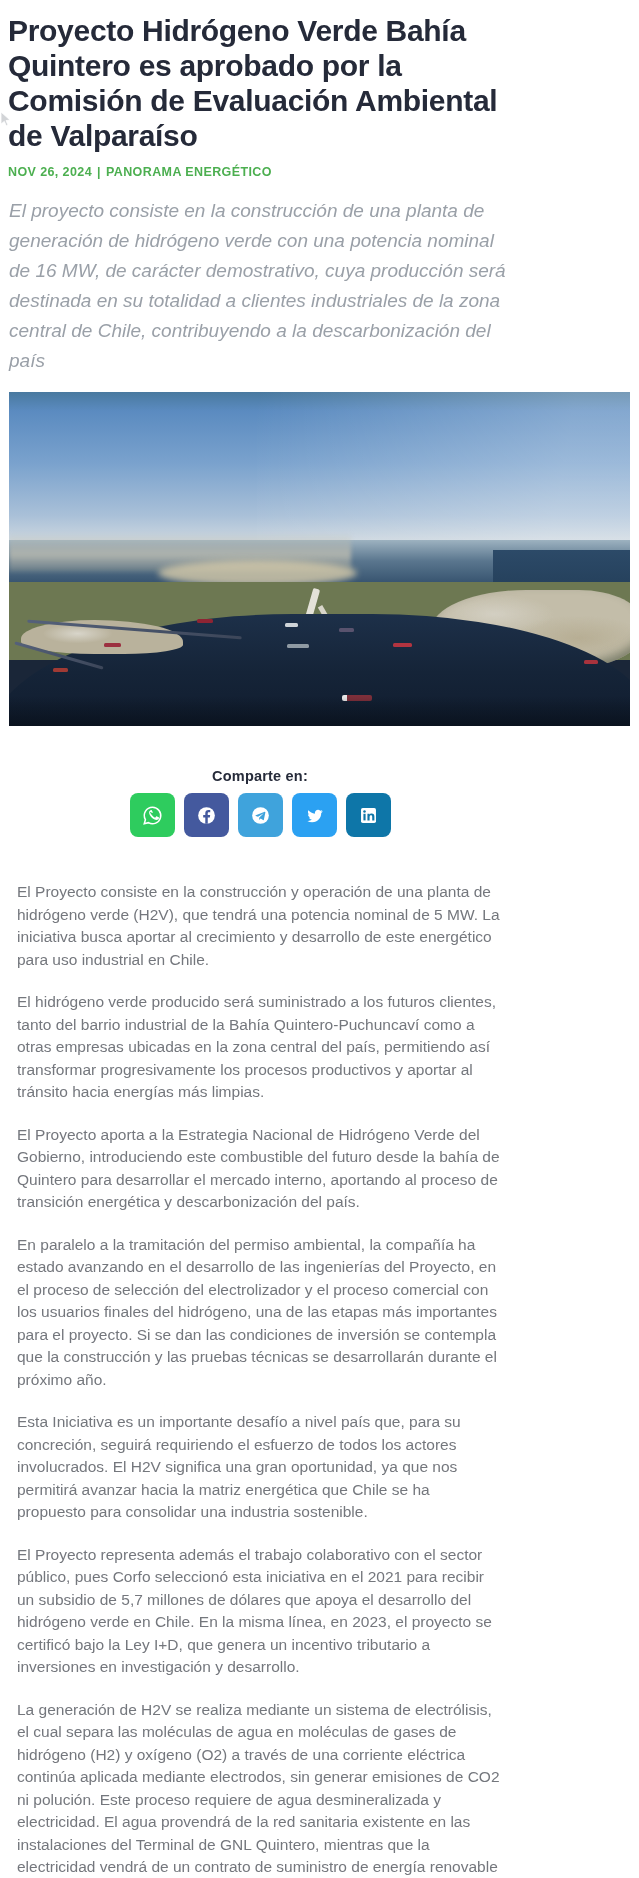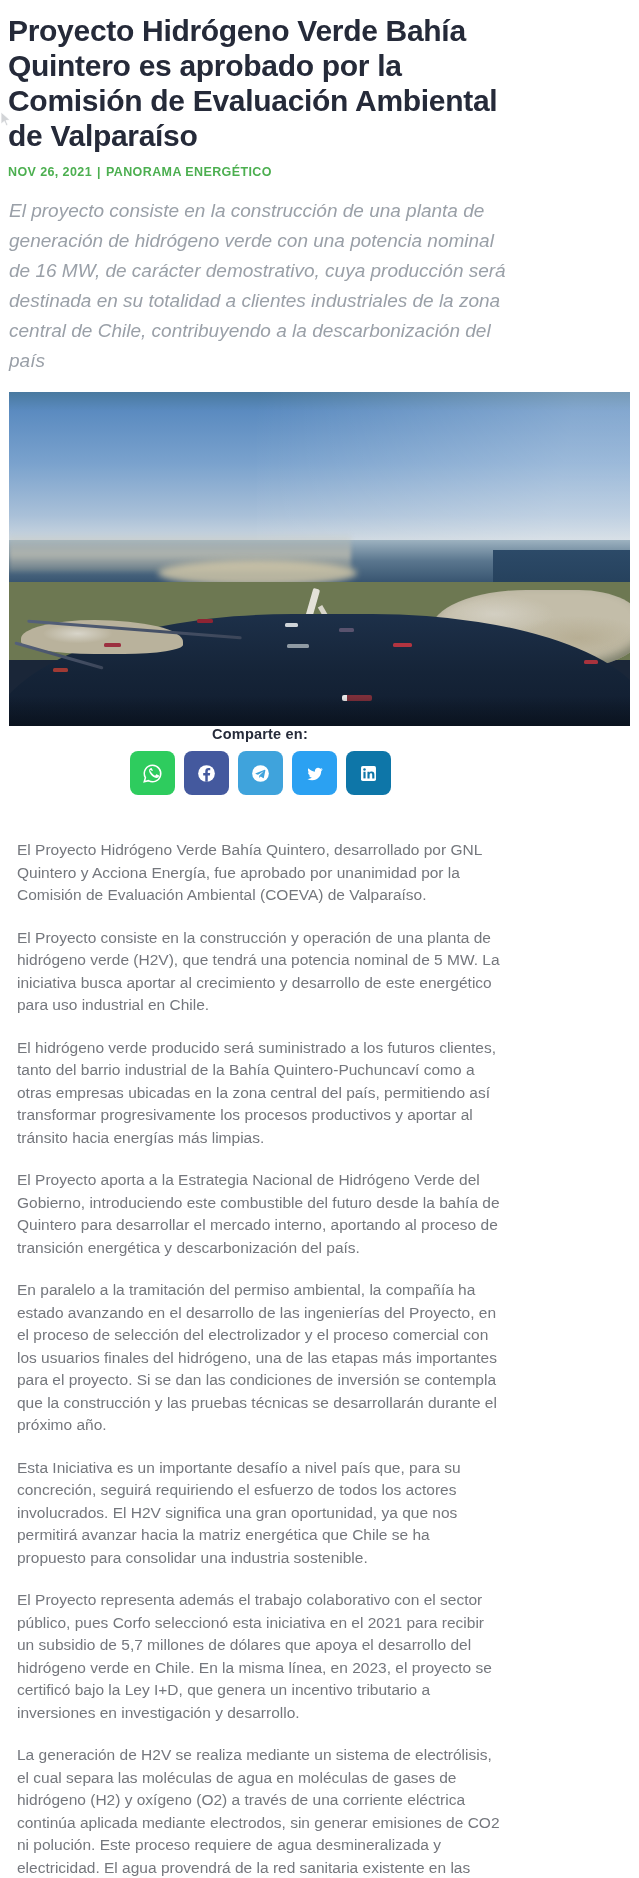--- a/index.html
+++ b/index.html
@@ -76,21 +76,21 @@
   .s4{left:95px;top:251px;width:17px;background:#9c3040;}
   .s5{left:278px;top:252px;width:22px;background:#8f9aa3;}
   .s6{left:384px;top:251px;width:19px;background:#b23440;}
   .s7{left:44px;top:276px;width:15px;background:#a03a34;}
   .s8{left:333px;top:303px;width:30px;height:6px;background:linear-gradient(to right,#e8e8e8 18%,#7e2f3a 18%);border-radius:2px;}
   .s9{left:575px;top:268px;width:14px;background:#a8333d;}
   .vignette{left:0;bottom:0;width:100%;height:30px;
     background:linear-gradient(to bottom,rgba(5,10,18,0),rgba(5,10,18,0.55));}
 
   
-  .share{text-align:center;}
+  .share{margin-top:42px;text-align:center;}
   .share-label{font-size:14.5px;font-weight:bold;color:#262b3a;letter-spacing:0.2px;}
   .share-buttons{margin-top:9px;display:flex;justify-content:center;gap:9px;}
   .sbtn{width:45px;height:44px;border-radius:8px;display:flex;align-items:center;justify-content:center;cursor:pointer;}
   .sbtn svg{width:23px;height:23px;display:block;}
   .whatsapp{background:#2ecc5e;}
   .facebook{background:#44599e;}
   .telegram{background:#3fa3dc;}
   .twitter{background:#2ba1f2;}
   .linkedin{background:#0e76a8;}
 
@@ -108,21 +108,21 @@
 
   <div class="cursor">
     <svg width="11" height="14" viewBox="0 0 11 14">
         <path d="M1 0 L10 8 L6 8.6 L8 13 L6.2 13.8 L4.3 9.4 L1 12 Z" fill="#aeb2b8" stroke="#ffffff" stroke-width="0.8"></path>
       </svg>
   </div>
 
   <h1 class="title">Proyecto Hidrógeno Verde Bahía Quintero es aprobado por la Comisión de Evaluación Ambiental de Valparaíso</h1>
 
   <div class="meta">
-    <span>NOV 26, 2021</span><span class="sep">|</span><a href="#">PANORAMA ENERGÉTICO</a>
+    <span>NOV 26, 2024</span><span class="sep">|</span><a href="#">PANORAMA ENERGÉTICO</a>
   </div>
 
   <p class="lede">El proyecto consiste en la construcción de una planta de generación de hidrógeno verde con una potencia nominal de 16 MW, de carácter demostrativo, cuya producción será destinada en su totalidad a clientes industriales de la zona central de Chile, contribuyendo a la descarbonización del país</p>
 
   <figure class="hero">
     <div class="sky"></div>
     <div class="sky-light"></div>
     <div class="far-sea"></div>
     <div class="haze"></div>
     <div class="dune"></div>
@@ -184,21 +184,20 @@
           <rect x="6.7" y="10.2" width="2.25" height="6.9" fill="#0e76a8"></rect>
           <circle cx="7.82" cy="7.75" r="1.32" fill="#0e76a8"></circle>
           <path fill="#0e76a8" d="M10.9 10.2h2.16v.94c.31-.59 1.1-1.13 2.28-1.13 1.96 0 2.8 1.17 2.8 3.04v4.05h-2.25v-3.62c0-.99-.36-1.66-1.24-1.66-.96 0-1.5.65-1.5 1.66v3.62H10.9z"></path>
         </svg>
       </a>
 
     </div>
   </section>
 
   <section class="bodytext">
-    <p>El Proyecto Hidrógeno Verde Bahía Quintero, desarrollado por GNL Quintero y Acciona Energía, fue aprobado por unanimidad por la Comisión de Evaluación Ambiental (COEVA) de Valparaíso.</p>
     <p>El Proyecto consiste en la construcción y operación de una planta de hidrógeno verde (H2V), que tendrá una potencia nominal de 5 MW. La iniciativa busca aportar al crecimiento y desarrollo de este energético para uso industrial en Chile.</p>
     <p>El hidrógeno verde producido será suministrado a los futuros clientes, tanto del barrio industrial de la Bahía Quintero-Puchuncaví como a otras empresas ubicadas en la zona central del país, permitiendo así transformar progresivamente los procesos productivos y aportar al tránsito hacia energías más limpias.</p>
     <p>El Proyecto aporta a la Estrategia Nacional de Hidrógeno Verde del Gobierno, introduciendo este combustible del futuro desde la bahía de Quintero para desarrollar el mercado interno, aportando al proceso de transición energética y descarbonización del país.</p>
     <p>En paralelo a la tramitación del permiso ambiental, la compañía ha estado avanzando en el desarrollo de las ingenierías del Proyecto, en el proceso de selección del electrolizador y el proceso comercial con los usuarios finales del hidrógeno, una de las etapas más importantes para el proyecto. Si se dan las condiciones de inversión se contempla que la construcción y las pruebas técnicas se desarrollarán durante el próximo año.</p>
     <p>Esta Iniciativa es un importante desafío a nivel país que, para su concreción, seguirá requiriendo el esfuerzo de todos los actores involucrados. El H2V significa una gran oportunidad, ya que nos permitirá avanzar hacia la matriz energética que Chile se ha propuesto para consolidar una industria sostenible.</p>
     <p>El Proyecto representa además el trabajo colaborativo con el sector público, pues Corfo seleccionó esta iniciativa en el 2021 para recibir un subsidio de 5,7 millones de dólares que apoya el desarrollo del hidrógeno verde en Chile. En la misma línea, en 2023, el proyecto se certificó bajo la Ley I+D, que genera un incentivo tributario a inversiones en investigación y desarrollo.</p>
     <p>La generación de H2V se realiza mediante un sistema de electrólisis, el cual separa las moléculas de agua en moléculas de gases de hidrógeno (H2) y oxígeno (O2) a través de una corriente eléctrica continúa aplicada mediante electrodos, sin generar emisiones de CO2 ni polución. Este proceso requiere de agua desmineralizada y electricidad. El agua provendrá de la red sanitaria existente en las instalaciones del Terminal de GNL Quintero, mientras que la electricidad vendrá de un contrato de suministro de energía renovable certificada mediante la conexión al Sistema Eléctrico Nacional.</p>
   </section>
 
 </article>

